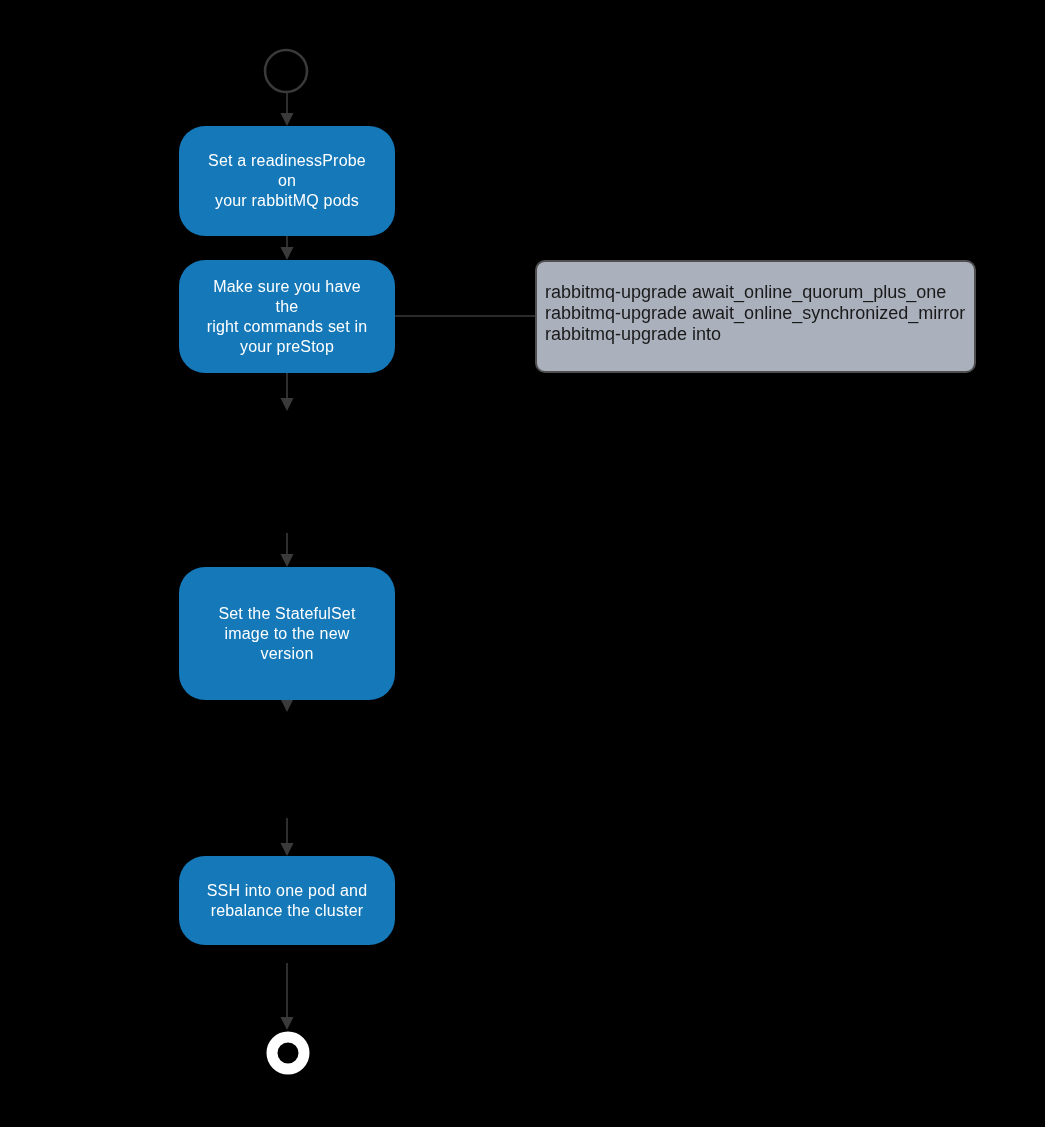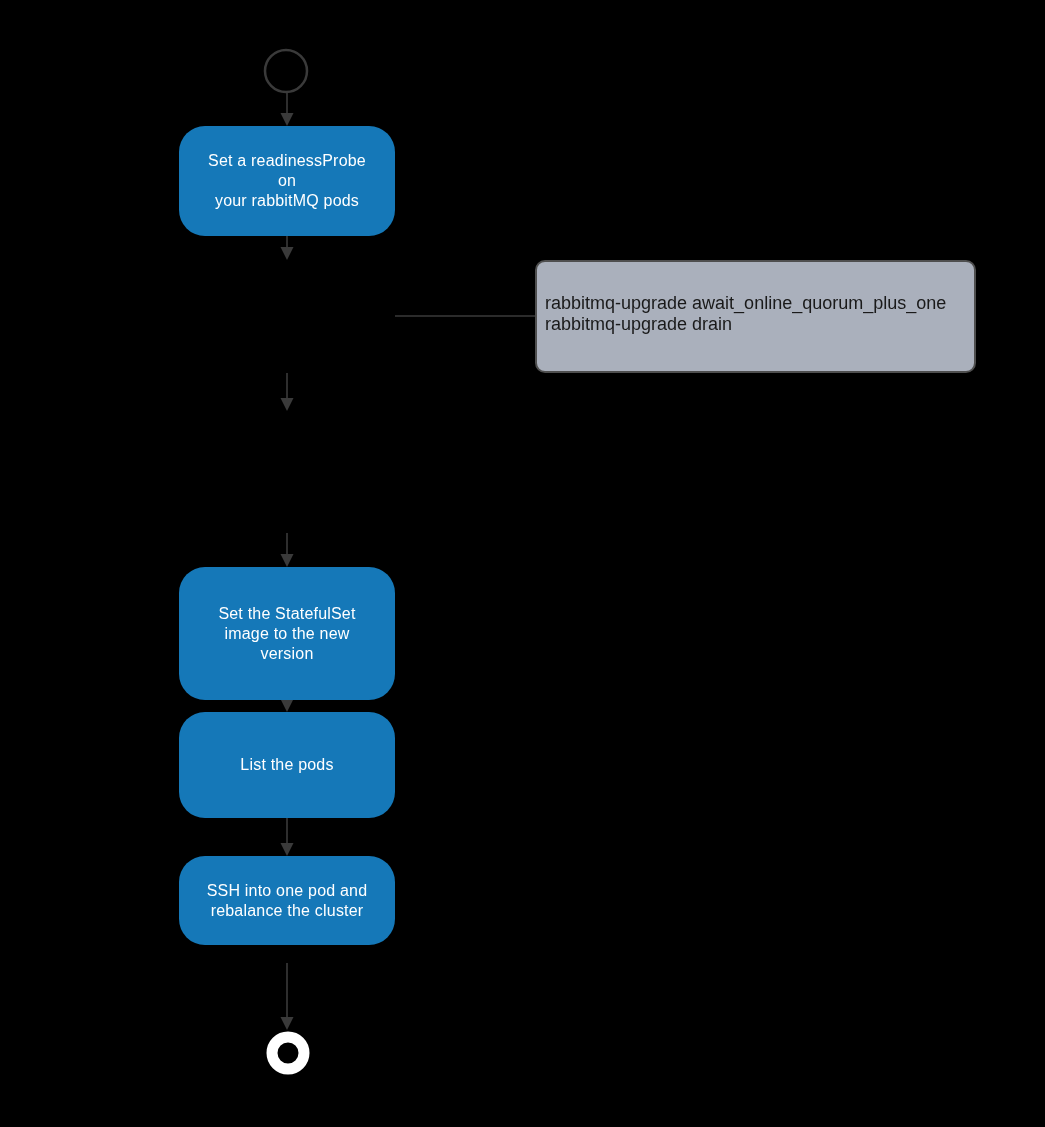--- a/index.html
+++ b/index.html
@@ -115,35 +115,38 @@
     <polygon class="arrow-head" points="280.5,1017 293.5,1017 287,1030"></polygon>
 
     <circle class="end-node-ring" cx="288" cy="1053" r="16"></circle>
   </svg>
 
   <div class="step" style="top:126px;height:110px">
     <span class="step-label">Set a readinessProbe on
 your rabbitMQ pods</span>
   </div>
 
+  <div class="step" style="top:260px;height:113px">
+    <span class="step-label">Make sure you have the
+right commands set in
+your preStop</span>
+  </div>
 
 
   <div class="step" style="top:567px;height:133px">
     <span class="step-label">Set the StatefulSet
 image to the new
 version</span>
   </div>
 
-  <div class="step" style="top:712px;height:106px">
-    <span class="step-label">List the pods</span>
-  </div>
 
   <div class="step" style="top:856px;height:89px">
     <span class="step-label">SSH into one pod and
 rebalance the cluster</span>
   </div>
 
   <div class="note">
     <div class="note-line">rabbitmq-upgrade await_online_quorum_plus_one</div>
-    <div class="note-line">rabbitmq-upgrade drain</div>
+    <div class="note-line">rabbitmq-upgrade await_online_synchronized_mirror</div>
+    <div class="note-line">rabbitmq-upgrade into</div>
   </div>
 
 </div>
 
 </body></html>

